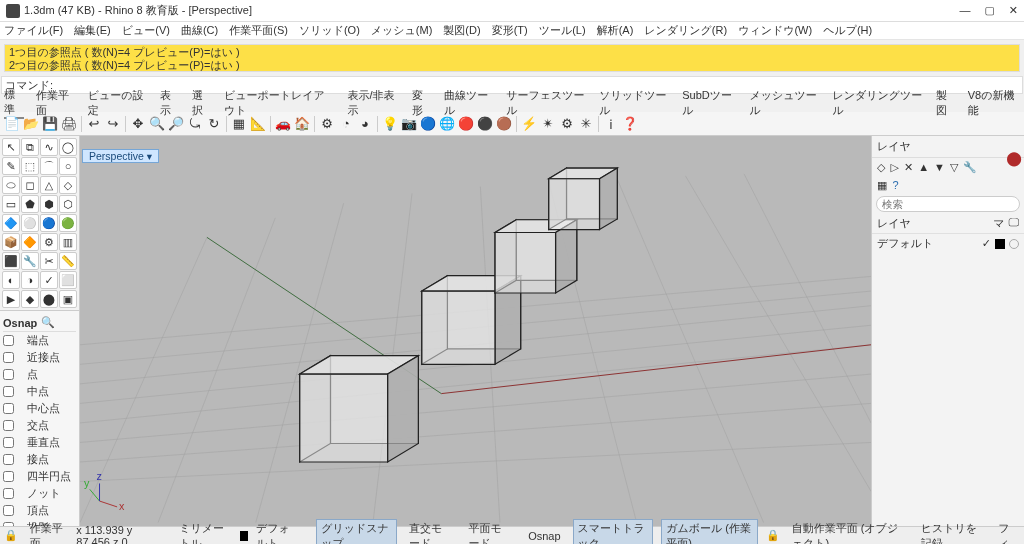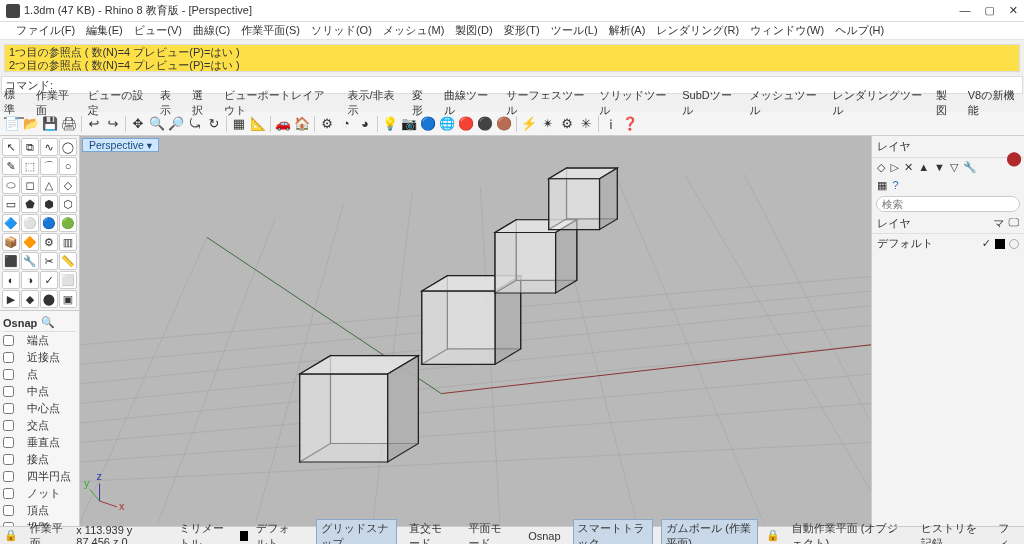--- a/index.html
+++ b/index.html
@@ -1,40 +1,40 @@
 <!DOCTYPE html>
 <html><head>
 <meta charset="utf-8">
 <style>
 *{box-sizing:border-box;margin:0;padding:0;font-family:"Meiryo UI","MS PGothic",sans-serif;font-size:11px;color:#333;}
 body{width:1024px;height:544px;background:#f0f0f0;overflow:hidden;position:relative;}
 .titlebar{height:22px;background:#fff;display:flex;align-items:center;padding:0 6px;border-bottom:1px solid #ddd;}
 .titlebar .ico{width:14px;height:14px;background:#444;border-radius:2px;margin-right:4px;}
 .titlebar .title{flex:1;font-size:11px;color:#333;}
 .winbtns{display:flex;gap:14px;color:#888;}
-.menubar{height:18px;background:#fff;display:flex;align-items:center;padding:0 16px;border-bottom:1px solid #e5e5e5;gap:11px;}
+.menubar{height:18px;background:#fff;display:flex;align-items:center;padding:0 4px;border-bottom:1px solid #e5e5e5;gap:11px;}
 .menubar span{cursor:default;}
 .cmdhist{background:#fde047;border:1px solid #ddd;margin:4px;padding:1px 4px;height:28px;font-size:10.5px;line-height:13px;}
 .cmdline{background:#fff;border:1px solid #ddd;margin:0 1px;display:flex;align-items:center;height:18px;padding:0 3px;}
 .cmdline input{border:none;outline:none;flex:1;font-size:11px;}
 .tabstrip{height:18px;background:#f0f0f0;display:flex;align-items:center;padding:0 4px;gap:12px;color:#555;}
 .tabstrip span.active{border-bottom:2px solid #888;}
 .toolbar{height:24px;background:#f5f5f5;display:flex;align-items:center;padding:0 3px;gap:1px;border-bottom:1px solid #ccc;}
 .tb{width:18px;height:18px;display:flex;align-items:center;justify-content:center;font-size:13px;cursor:pointer;border-radius:2px;}
 .sep{width:1px;height:16px;background:#ccc;margin:0 2px;}
 .middle{display:flex;height:400px;}
 .leftcol{width:80px;display:flex;flex-direction:column;background:#f3f3f3;border-right:1px solid #ccc;}
 .tpal{display:grid;grid-template-columns:repeat(4,18px);gap:1px;padding:2px;justify-content:center;}
 .tc{width:18px;height:18px;background:#fff;border:1px solid #ccc;border-radius:2px;display:flex;align-items:center;justify-content:center;font-size:11px;cursor:pointer;}
 .osnap{flex:1;background:#f6f6f6;border-top:1px solid #ccc;padding:3px;}
 .osnap-title{font-weight:bold;padding:2px 0;border-bottom:1px solid #ddd;display:flex;align-items:center;gap:4px;}
 .osnap-list div{padding:1px 0;display:flex;align-items:center;gap:13px;color:#888;font-size:10.5px;}
 .osnap-list input{width:11px;height:11px;}
 .viewport{flex:1;position:relative;background:#b9b9b9;}
-.vtag{position:absolute;top:2px;left:2px;background:#cfe6ff;border:1px solid #76a6d6;padding:0 6px;font-size:10.5px;color:#1a4a7a;}
+.vtag{position:absolute;top:13px;left:2px;background:#cfe6ff;border:1px solid #76a6d6;padding:0 6px;font-size:10.5px;color:#1a4a7a;}
 svg.scene{width:100%;height:100%;}
 .rightcol{width:153px;background:#f3f3f3;border-left:1px solid #ccc;display:flex;flex-direction:column;}
 .panel-title{padding:3px 5px;border-bottom:1px solid #ddd;font-size:11px;}
 .panel-icons{display:flex;gap:5px;padding:3px 5px;color:#666;font-size:12px;}
 .panel-icons2{display:flex;gap:5px;padding:2px 5px;color:#666;}
 .search{margin:2px 4px;}
 .search input{width:100%;border:1px solid #ccc;border-radius:8px;padding:1px 5px;font-size:10.5px;}
 .layer-hdr{display:flex;padding:2px 5px;font-size:10.5px;color:#555;border-bottom:1px solid #e0e0e0;}
 .layer-row{display:flex;align-items:center;padding:2px 5px;gap:4px;}
 .swatch{width:10px;height:10px;background:#000;}

